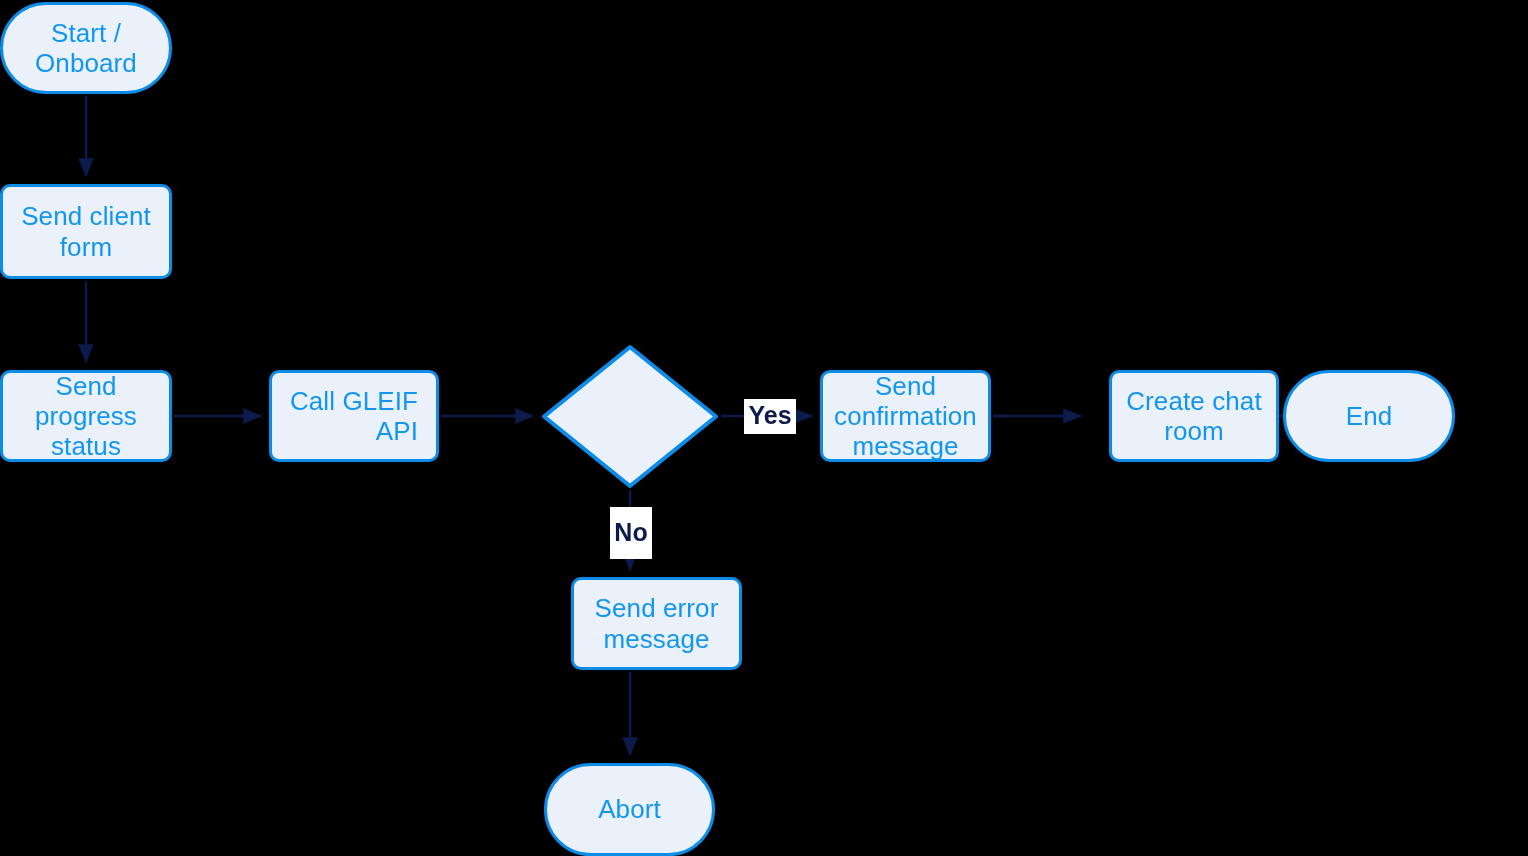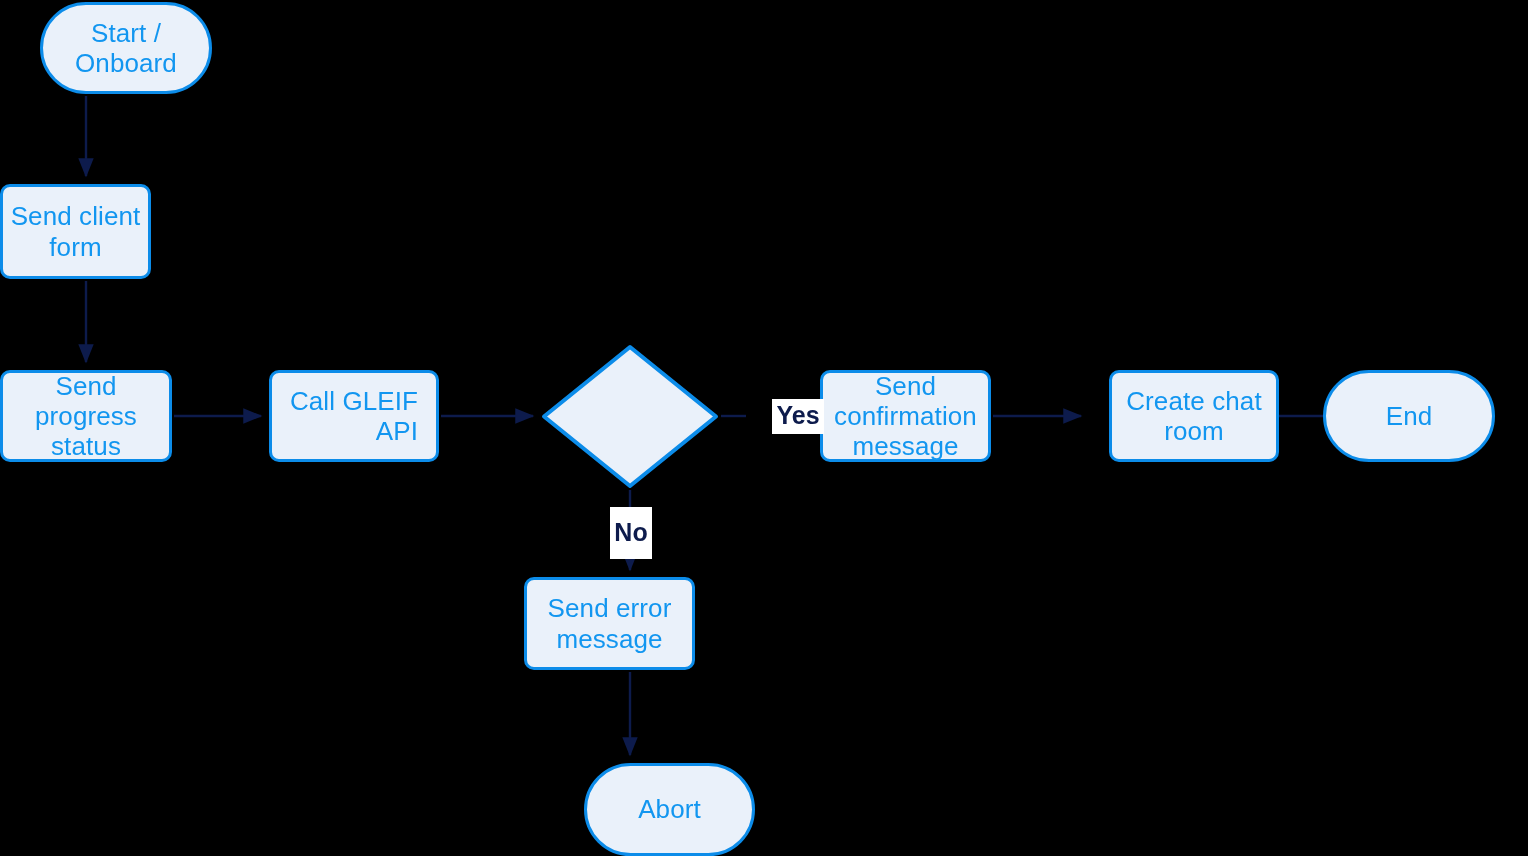--- a/index.html
+++ b/index.html
@@ -36,21 +36,20 @@
     line-height: 1.16;
     letter-spacing: 0.1px;
     white-space: pre-line;
     z-index: 3;
   }
   .node.process {
     border-radius: 10px;
   }
   .node.terminal {
     border-radius: 999px;
-    margin-left: 40px;
   }
   .node.decision {
     background: transparent;
     border: none;
     border-radius: 0;
   }
   .decision-shape {
     position: absolute;
     left: 0;
     top: 0;
@@ -129,21 +128,21 @@
     <g>
       <line x1="630" y1="672" x2="630" y2="755" stroke="#0d1b4c" stroke-width="2.4" marker-end="url(#arrowhead)"></line>
     </g>
   </svg>
 
   <div class="node terminal" style="left:0px; top:2px; width:172px; height:92px;">
     <span>Start /
 Onboard</span>
   </div>
 
-  <div class="node process" style="left:0px; top:184px; width:151px; height:95px;">
+  <div class="node process" style="left:0px; top:184px; width:172px; height:95px;">
     <span>Send client
 form</span>
   </div>
 
   <div class="node process" style="left:0px; top:370px; width:172px; height:92px;">
     <span>Send
 progress
 status</span>
   </div>
 
@@ -166,30 +165,30 @@
 
   <div class="node process" style="left:1089px; top:370px; width:170px; height:92px;margin-left:20px;">
     <span>Create chat
 room</span>
   </div>
 
   <div class="node terminal" style="left:1283px; top:370px; width:172px; height:92px;">
     <span>End</span>
   </div>
 
-  <div class="node process" style="left:524px; top:577px; width:171px; height:93px;">
+  <div class="node process" style="left:571px; top:577px; width:171px; height:93px;">
     <span>Send error
 message</span>
   </div>
 
   <div class="node terminal" style="left:544px; top:763px; width:171px; height:93px;">
     <span>Abort</span>
   </div>
 
-  <div class="edge-label" style="left:772px; top:399px; width:52px; height:35px;">
+  <div class="edge-label" style="left:744px; top:399px; width:52px; height:35px;">
     <span>Yes</span>
   </div>
 
   <div class="edge-label" style="left:610px; top:507px; width:42px; height:52px;">
     <span>No</span>
   </div>
 
 </div>
 
 </body></html>

